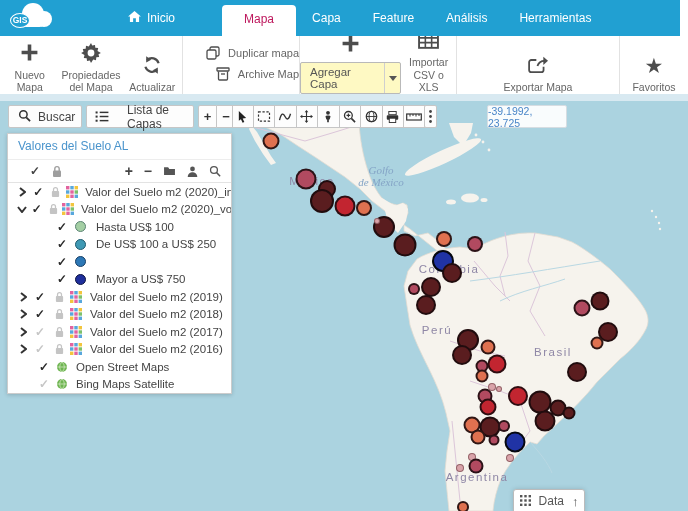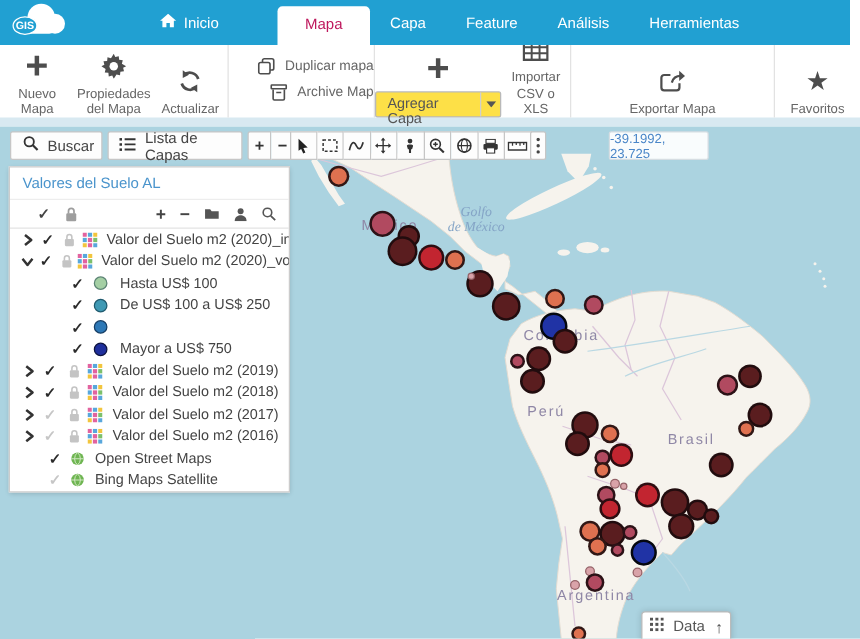--- a/index.html
+++ b/index.html
@@ -32,22 +32,22 @@
   .bigbtn { width:62px; margin:0 2px; padding-top:7px; display:flex; flex-direction:column;
     align-items:center; cursor:pointer; }
   .bigbtn .ic { height:24px; display:flex; align-items:center; justify-content:center; color:#4d4d4d; }
   .bigbtn .lbl { font-size:10.5px; color:#666; text-align:center; line-height:1.2; margin-top:4px; }
   .stackcol { display:flex; flex-direction:column; justify-content:flex-start; padding:10px 0 0 6px; gap:7px; }
   .smallbtn { display:flex; align-items:center; gap:8px; font-size:11px; color:#666;
     cursor:pointer; padding-left:8px; }
   .smallbtn .ic { color:#4d4d4d; display:flex; }
   .addlayer { display:flex; flex-direction:column; align-items:center; padding-top:5px; width:104px; }
   .addlayer .ic { color:#4d4d4d; height:22px; }
-  .select-box { margin-top:6px; border:1px solid #b9b9b9; border-radius:2px; background:#fde047;
-    display:flex; align-items:stretch; height:21px; cursor:pointer; }
+  .select-box { margin-top:6px; border:1px solid #b9b9b9; border-radius:2px; background:#fef9c3;
+    display:flex; align-items:stretch; height:32px; cursor:pointer; }
   .select-box .sel-lbl { font-size:11.5px; color:#555; padding:3px 8px 0 9px; }
   .select-box .sel-caret { border-left:1px solid #cfcfcf; width:18px; display:flex;
     align-items:center; justify-content:center; color:#555; }
 
   
   .map { position:absolute; top:101px; left:0; width:688px; height:410px;
     background:#abd3e0; overflow:hidden; }
   .map svg.land { position:absolute; top:0; left:0; z-index:1; }
   .maplabel { position:absolute; z-index:2; transform:translate(-50%,-50%); white-space:nowrap; }
   .maplabel.sea { color:#84a4c6; font-size:11px; font-style:italic; font-family:"Liberation Serif", serif; }
@@ -335,21 +335,21 @@
     </div>
 
   <div class="tbtn" style="left:8px; width:74px; padding:0 9px; gap:7px;">
     <span>
       <svg width="13" height="13" viewBox="0 0 14 14" fill="none">
           <circle cx="5.8" cy="5.8" r="4" stroke="#333" stroke-width="1.6"></circle>
           <line x1="8.9" y1="8.9" x2="13" y2="13" stroke="#333" stroke-width="1.9"></line>
         </svg></span>
     <span class="tlbl">Buscar</span>
   </div>
-  <div class="tbtn" style="left:86px; width:108px; padding:0 8px; gap:7px;">
+  <div class="tbtn" style="left:86px; width:108px; padding:0 8px; gap:18px;">
     <span>
       <svg width="14" height="11" viewBox="0 0 14 12">
           <g stroke="#333" stroke-width="1.6">
             <line x1="4.5" y1="1.5" x2="14" y2="1.5"></line>
             <line x1="4.5" y1="6" x2="14" y2="6"></line>
             <line x1="4.5" y1="10.5" x2="14" y2="10.5"></line>
           </g>
           <g fill="#333">
             <rect x="0" y="0.5" width="2.2" height="2.2"></rect>
             <rect x="0" y="5" width="2.2" height="2.2"></rect>

